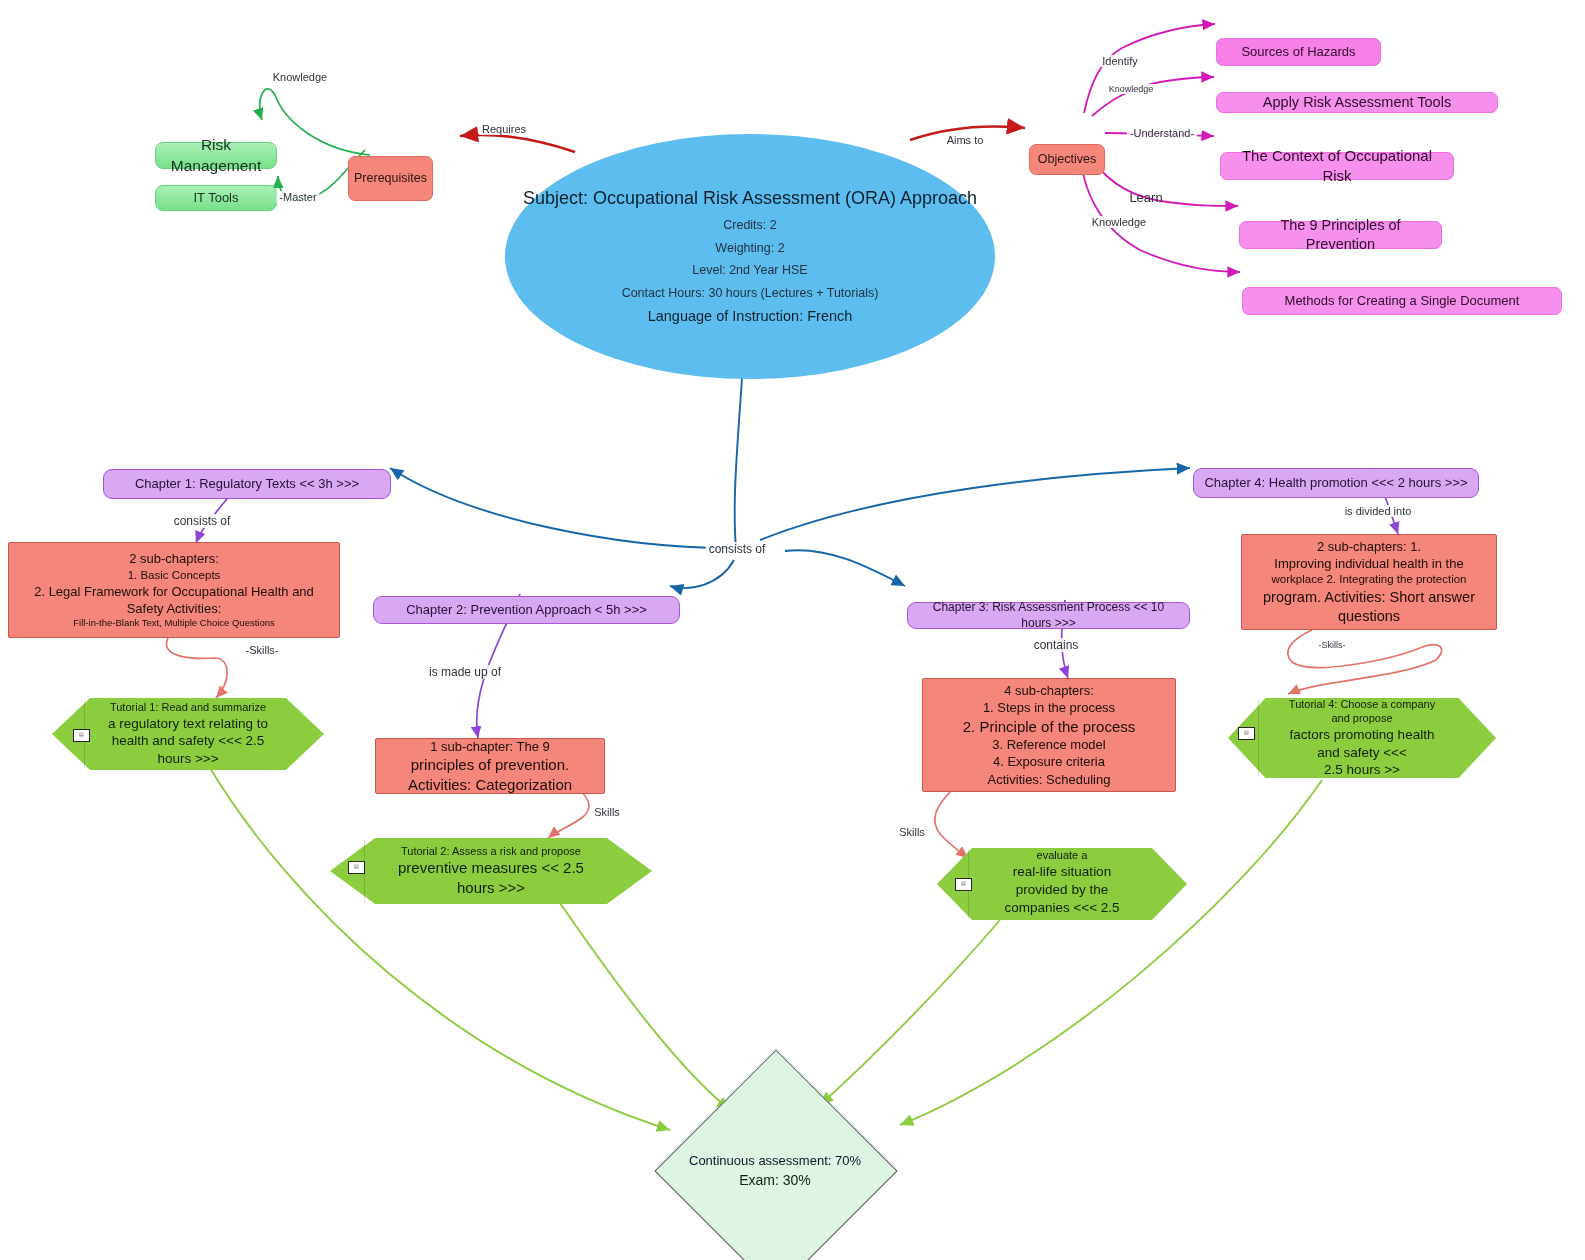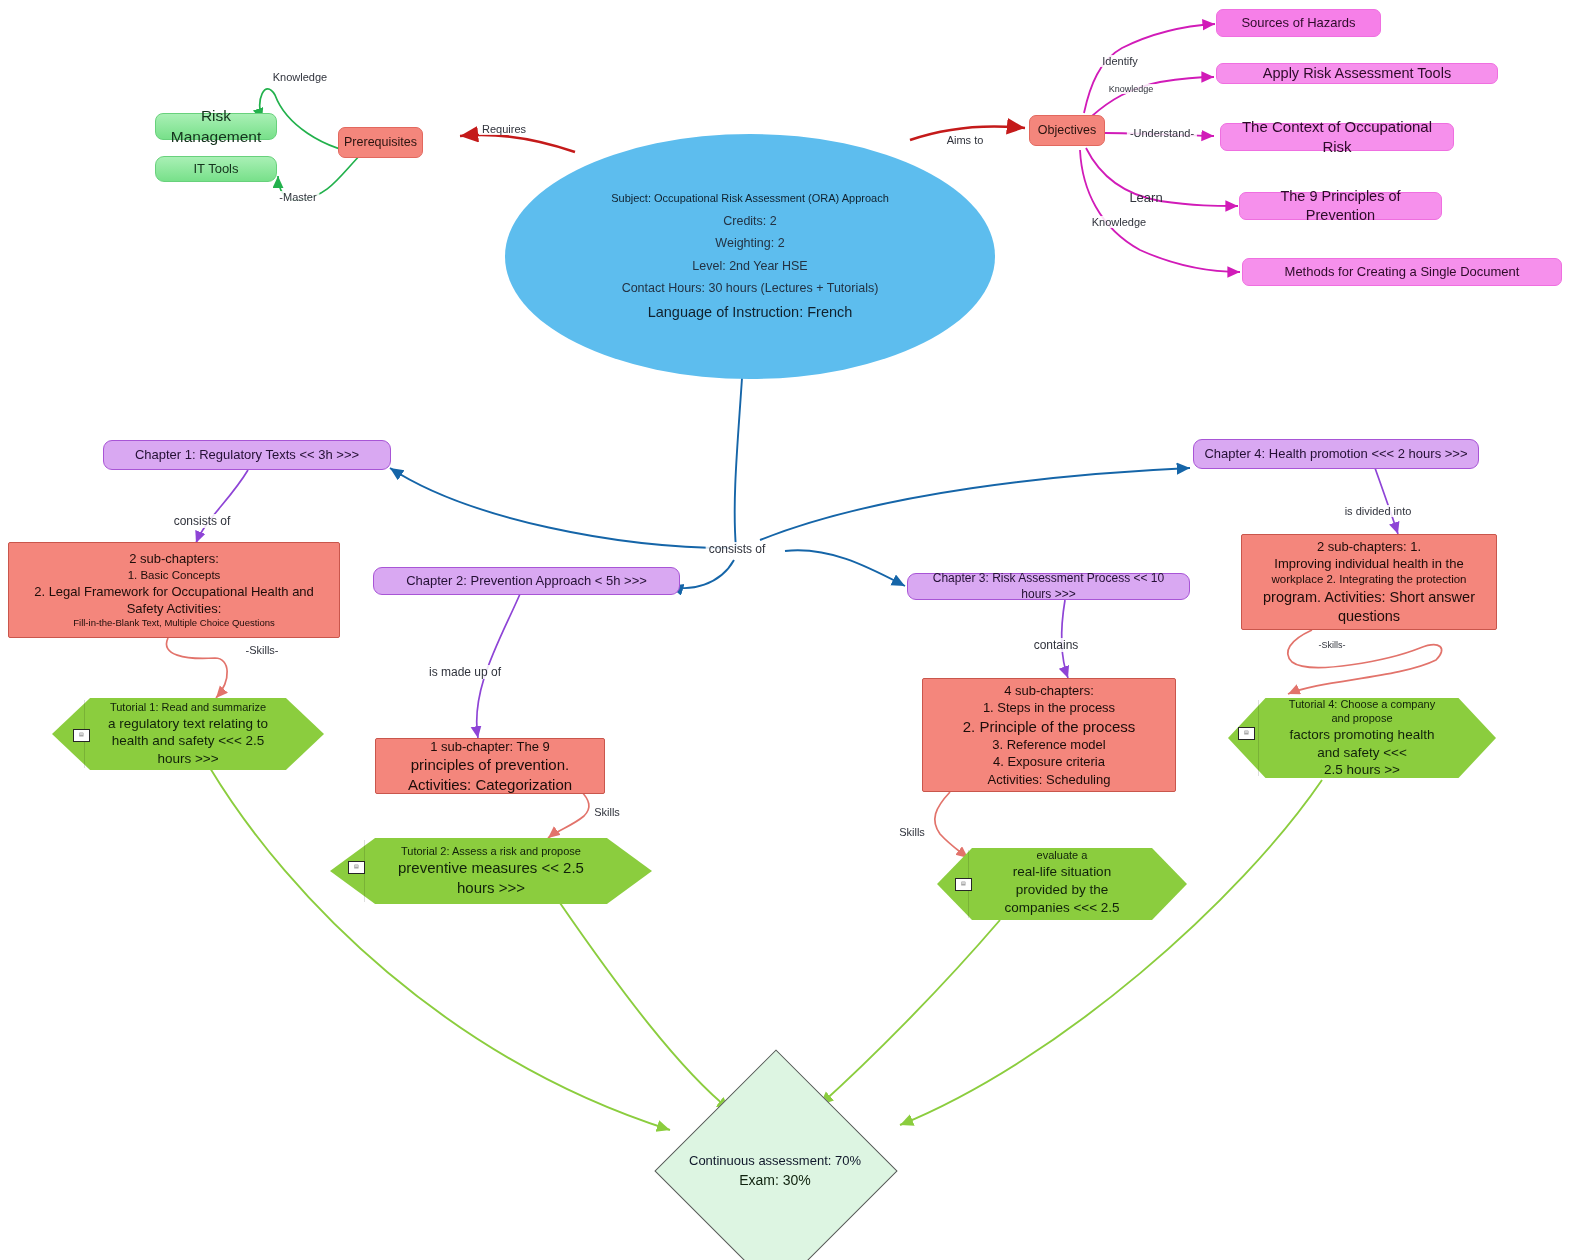--- a/index.html
+++ b/index.html
@@ -32,29 +32,30 @@
     text-align: center;
     color: #1f2330;
     line-height: 1.32;
   }
   
   .ellipse {
     border-radius: 50%;
     background: #5dbdee;
     color: #10212e;
   }
-  .ellipse .l-title { font-size: 11px; margin-bottom: 7px; }
+  .ellipse .l-title { font-size: 18px; margin-bottom: 7px; }
   .ellipse .l-small { font-size: 12.5px; margin-bottom: 6px; color:#233243; }
   .ellipse .l-lang  { font-size: 14.5px; }
 
   
   .rbox {
     border-radius: 8px;
     font-size: 12.5px;
     padding: 4px 10px;
+    margin-top: 29px;
   }
   .green-box {
     background: linear-gradient(180deg,#a9f0b5 0%, #78e08a 100%);
     border: 1px solid #68d17c;
     color: #14321c;
   }
   .green-box.big { font-size: 15.5px; }
   .salmon-box {
     background: #f4867c;
     border: 1px solid #e2685e;
@@ -225,31 +226,31 @@
 
   <div class="node ellipse" style="left:505px; top:134px; width:490px; height:245px;">
     <div class="l-title">Subject: Occupational Risk Assessment (ORA) Approach</div>
     <div class="l-small">Credits: 2</div>
     <div class="l-small">Weighting: 2</div>
     <div class="l-small">Level: 2nd Year HSE</div>
     <div class="l-small">Contact Hours: 30 hours (Lectures + Tutorials)</div>
     <div class="l-lang">Language of Instruction: French</div>
   </div>
 
-  <div class="node rbox salmon-box" style="left:338px; top:127px; width:85px; height:31px;text-align:center;">
+  <div class="node rbox salmon-box" style="left:348px; top:127px; width:85px; height:45px;text-align:center;">
     <span>Prerequisites</span>
   </div>
   <div class="elabel el-11" style="left:504px; top:129px;">Requires</div>
 
   <div class="node rbox green-box big" style="left:155px; top:113px; width:122px; height:27px;">
     <span>Risk Management</span>
   </div>
   <div class="elabel el-11" style="left:300px; top:77px;">Knowledge</div>
 
-  <div class="node rbox green-box" style="left:155px; top:156px; width:122px; height:26px; font-size:13px;border-radius:9px;">
+  <div class="node rbox green-box" style="left:155px; top:156px; width:122px; height:26px; font-size:13px;">
     <span>IT Tools</span>
   </div>
   <div class="elabel el-11" style="left:298px; top:197px;">-Master</div>
 
   <div class="node rbox salmon-box" style="left:1029px; top:115px; width:76px; height:31px;">
     <span>Objectives</span>
   </div>
   <div class="elabel el-11" style="left:965px; top:140px;">Aims to</div>
 
   <div class="node rbox pink-box" style="left:1216px; top:9px; width:165px; height:28px;">

